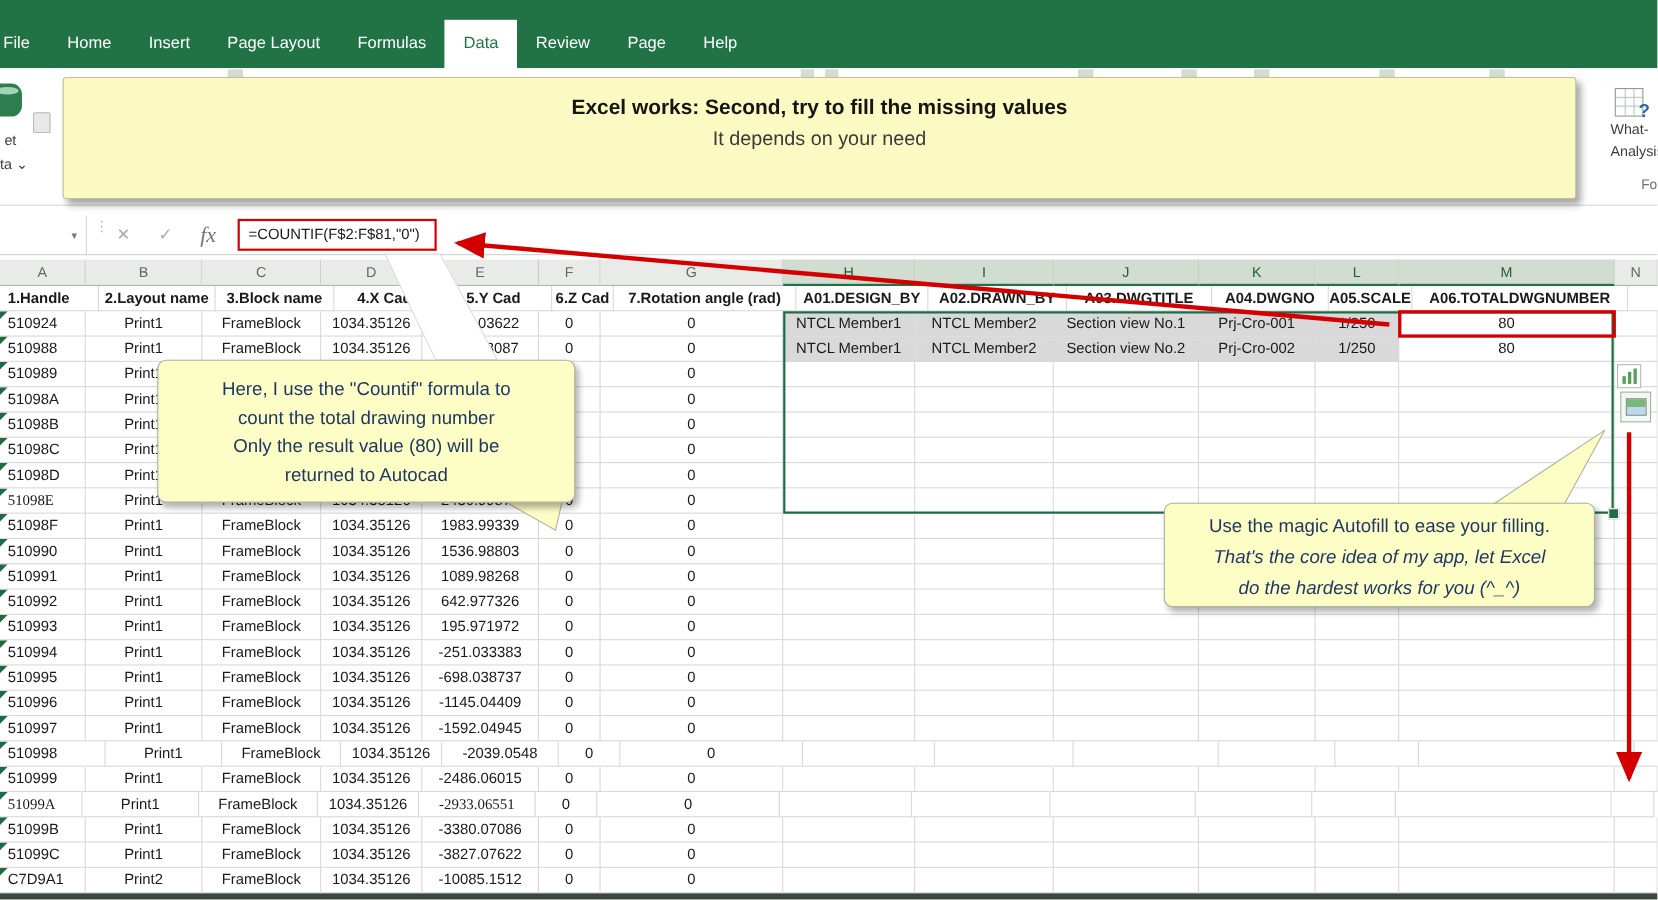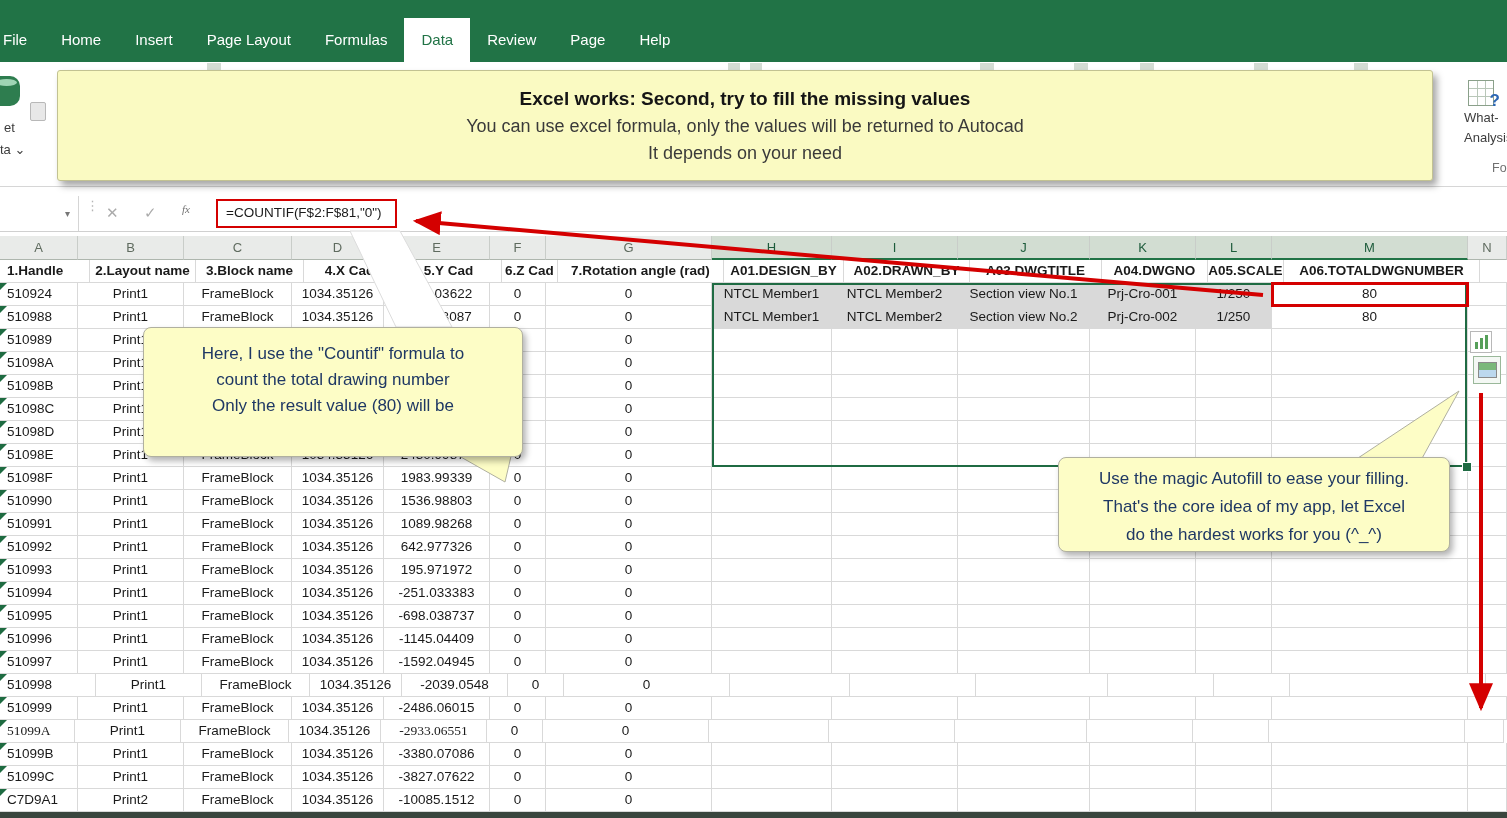--- a/index.html
+++ b/index.html
@@ -34,21 +34,21 @@
   .banner .b1{margin-top:17px;font-size:19px;font-weight:bold;color:#151515;}
   .banner .b2,.banner .b3{margin-top:6px;font-size:18px;color:#3a3a3a;}
 
   
   .fbar{position:absolute;left:0;top:196px;width:1507px;height:36px;background:#fff;border-bottom:1px solid #d0d0d0;box-sizing:border-box;}
   .namebox{position:absolute;left:0;top:0;width:78px;height:35px;border-right:1px solid #d5d5d5;}
   .nb-arrow{position:absolute;right:8px;top:12px;font-size:10px;color:#777;}
   .fb-dots{position:absolute;left:86px;top:6px;color:#b5b5b5;font-size:13px;letter-spacing:0;line-height:8px;}
   .fb-x{position:absolute;left:106px;top:8px;color:#ababab;font-size:15px;cursor:pointer;}
   .fb-ok{position:absolute;left:144px;top:8px;color:#ababab;font-size:15px;cursor:pointer;}
-  .fb-fx{position:absolute;left:182px;top:7px;color:#737373;font-size:11px;font-style:italic;font-family:"Liberation Serif",serif;cursor:pointer;}
+  .fb-fx{position:absolute;left:182px;top:7px;color:#737373;font-size:20px;font-style:italic;font-family:"Liberation Serif",serif;cursor:pointer;}
   .formula-redbox{position:absolute;left:216px;top:3px;width:181px;height:29px;border:2px solid #d40000;box-sizing:border-box;z-index:45;}
   .formula-text{display:block;padding:4px 0 0 8px;font-size:13.5px;color:#1a1a1a;white-space:nowrap;}
 
   
   .colheads{position:absolute;left:0;top:236px;width:1507px;height:24px;display:flex;}
   .colhead{box-sizing:border-box;height:24px;line-height:23px;text-align:center;font-size:13px;color:#5f6b5f;background:#e9ebe9;border-right:1px solid #c9cdc9;border-bottom:1px solid #aeb6ae;flex:0 0 auto;cursor:pointer;}
   .colhead.sel{background:#d2ddd2;color:#1e5c3c;border-bottom:2px solid #217346;}
 
   
   .grid{position:absolute;left:0;top:260px;width:1507px;z-index:10;}
@@ -69,21 +69,21 @@
   .mini-btn2{position:absolute;left:1473px;top:356px;width:26px;height:26px;background:#f4f8f4;border:1px solid #9ab89a;z-index:35;cursor:pointer;}
   .mini-btn2 .pic{position:absolute;left:4px;top:5px;width:17px;height:14px;border:1px solid #8a8a8a;background:linear-gradient(#7ab87a 0 50%,#bcd8ee 50% 100%);}
 
   
   .overlay{position:absolute;left:0;top:0;width:1507px;height:818px;z-index:40;pointer-events:none;}
 
   
   .callout{position:absolute;background:#fdfdc6;border:1px solid #b0b0a0;border-radius:8px;box-shadow:3px 4px 6px rgba(0,0,0,.3);z-index:50;color:#1f3864;font-size:17px;text-align:center;box-sizing:border-box;}
   .callout1{left:143px;top:327px;width:380px;height:130px;padding-top:13px;line-height:26px;}
   .callout2{left:1058px;top:457px;width:392px;height:95px;padding-top:7px;line-height:28px;}
-  .italic{}
+  .italic{font-style:italic;}
 
   .bottom-strip{position:absolute;left:0;top:812px;width:1507px;height:6px;background:#3a463e;}
 </style>
 </head>
 <body>
 
 <div class="app">
 
   <div class="titlebar">
     <div class="tab-strip" id="tabstrip">
@@ -119,21 +119,20 @@
           <span class="wi-q">?</span>
         </div>
       <div class="wi-line">What-</div>
       <div class="wi-line">Analysis</div>
     </div>
     <div class="fo-partial">Fo</div>
   </div>
 
   <div class="banner">
     <div class="b1">Excel works: Second, try to fill the missing values</div>
-    <div class="b2">You can use excel formula, only the values will be returned to Autocad</div>
     <div class="b3">It depends on your need</div>
   </div>
 
   <div class="fbar">
     <div class="namebox">
         <span class="nb-arrow">▾</span>
       </div>
     <span class="fb-dots">⋮</span>
     <span class="fb-x">✕</span>
     <span class="fb-ok">✓</span>
@@ -283,21 +282,21 @@
         <div class="cell" style="width: 166px;">0</div>
         <div class="cell" style="width: 120px;"></div>
         <div class="cell" style="width: 126px;"></div>
         <div class="cell" style="width: 132px;"></div>
         <div class="cell" style="width: 106px;"></div>
         <div class="cell" style="width: 76px;"></div>
         <div class="cell" style="width: 196px;"></div>
         <div class="cell" style="width: 39px;"></div>
       </div>
       <div class="row">
-        <div class="cell colA tri" style="width: 78px;">51098E</div>
+        <div class="cell colA tri" style="width: 78px; font-family: Liberation Serif, serif;">51098E</div>
         <div class="cell" style="width: 106px;">Print1</div>
         <div class="cell" style="width: 108px;">FrameBlock</div>
         <div class="cell" style="width: 92px;">1034.35126</div>
         <div class="cell" style="width: 106px;">2430.99874</div>
         <div class="cell" style="width: 56px;">0</div>
         <div class="cell" style="width: 166px;">0</div>
         <div class="cell" style="width: 120px;"></div>
         <div class="cell" style="width: 126px;"></div>
         <div class="cell" style="width: 132px;"></div>
         <div class="cell" style="width: 106px;"></div>
@@ -565,20 +564,21 @@
     <polygon points="452,452 512,452 505,482" fill="#fdfdc6" stroke="#b0b0a0" stroke-width="1"></polygon>
     <polygon points="1352,462 1420,462 1459,391" fill="#fdfdc6" stroke="#b0b0a0" stroke-width="1"></polygon>
     <line x1="1263" y1="295" x2="416" y2="221" stroke="#d40000" stroke-width="4" marker-end="url(#arrowhead)"></line>
     <line x1="1481" y1="393" x2="1481" y2="708" stroke="#d40000" stroke-width="4" marker-end="url(#arrowhead)"></line>
   </svg>
 
   <div class="callout callout1">
     <div>Here, I use the "Countif" formula to</div>
     <div>count the total drawing number</div>
     <div>Only the result value (80) will be</div>
+    <div>returned to Autocad</div>
   </div>
   <div class="callout callout2">
     <div>Use the magic Autofill to ease your filling.</div>
     <div class="italic">That's the core idea of my app, let Excel</div>
     <div class="italic">do the hardest works for you (^_^)</div>
   </div>
 
   <div class="bottom-strip"></div>
 </div>
 

